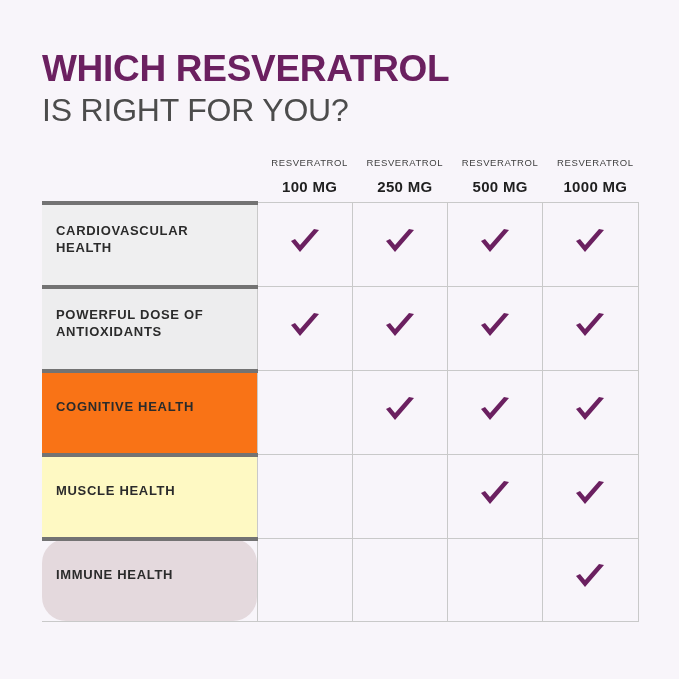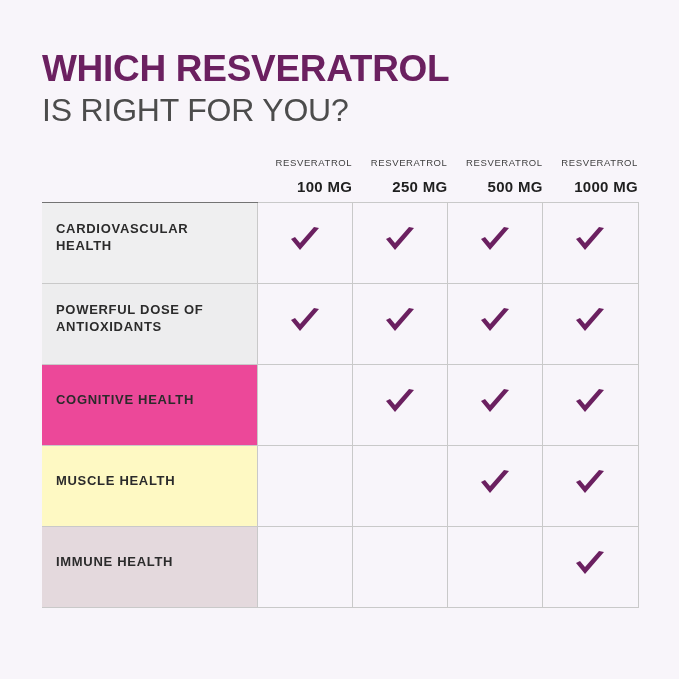--- a/index.html
+++ b/index.html
@@ -61,21 +61,21 @@
   table.compare col.dose-col { width: 95.25px; }
 
   th.corner {
     background: transparent;
     border: none;
     height: 40px;
   }
   th.dose {
     border: none;
     vertical-align: bottom;
-    text-align: right;
+    text-align: center;
     padding: 0 0 7px 10px;
     height: 40px;
   }
   th.dose .brand {
     display: block;
     font-size: 9.5px;
     letter-spacing: 0.6px;
     font-weight: normal;
     color: #3f3f3f;
     text-transform: uppercase;
@@ -94,36 +94,36 @@
 
   td.rowlabel {
     height: 68px;
     padding: 0 10px 12px 14px;
     font-size: 13px;
     font-weight: bold;
     letter-spacing: 0.7px;
     color: #2b2b2b;
     text-transform: uppercase;
     line-height: 17px;
-    border-top: 1px solid #737373;
+    border-top: 4px solid #737373;
     border-bottom: 1px solid #c9c9c9;
     vertical-align: middle;
   }
   td.cell {
     height: 68px;
     border: 1px solid #c9c9c9;
     text-align: center;
     vertical-align: middle;
     background: transparent;
   }
   tr.r0 td.rowlabel { background: #efeff0; }
   tr.r1 td.rowlabel { background: #ededee; }
-  tr.r2 td.rowlabel { background: #ec4899; margin-left: 28px; }
+  tr.r2 td.rowlabel { background: #f97316; margin-left: 28px; }
   tr.r3 td.rowlabel { background: #fef9c3; }
-  tr.r4 td.rowlabel { background: #e4d9dd; }
+  tr.r4 td.rowlabel { background: #e4d9dd; border-radius: 24px; }
 
   .check {
     display: inline-block;
     width: 34px;
     height: 30px;
     position: relative;
   }
   .check svg { display: block; }
   .empty { display: inline-block; width: 34px; height: 30px; }
 </style>

